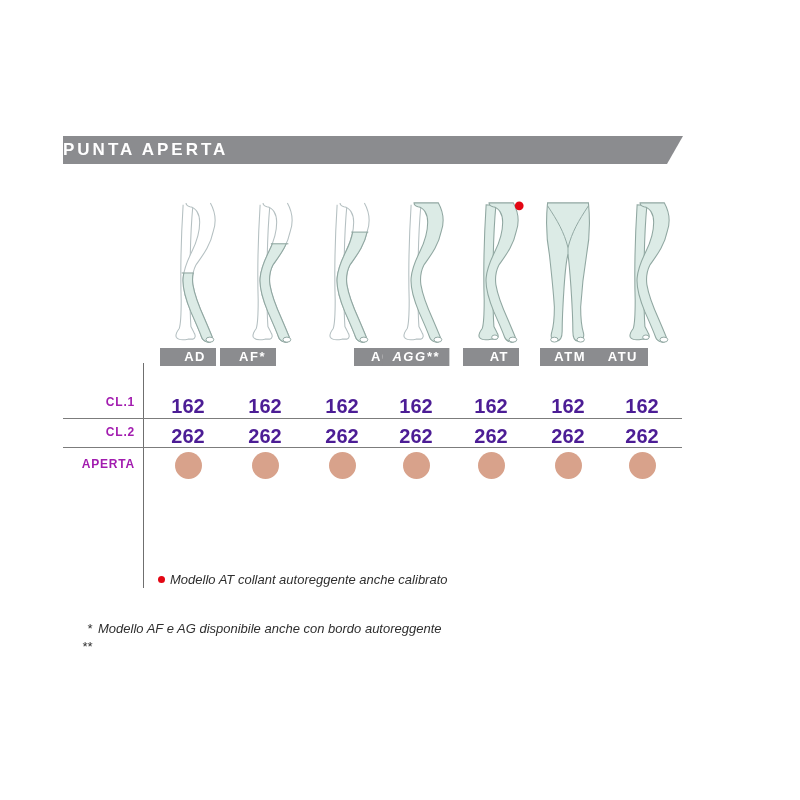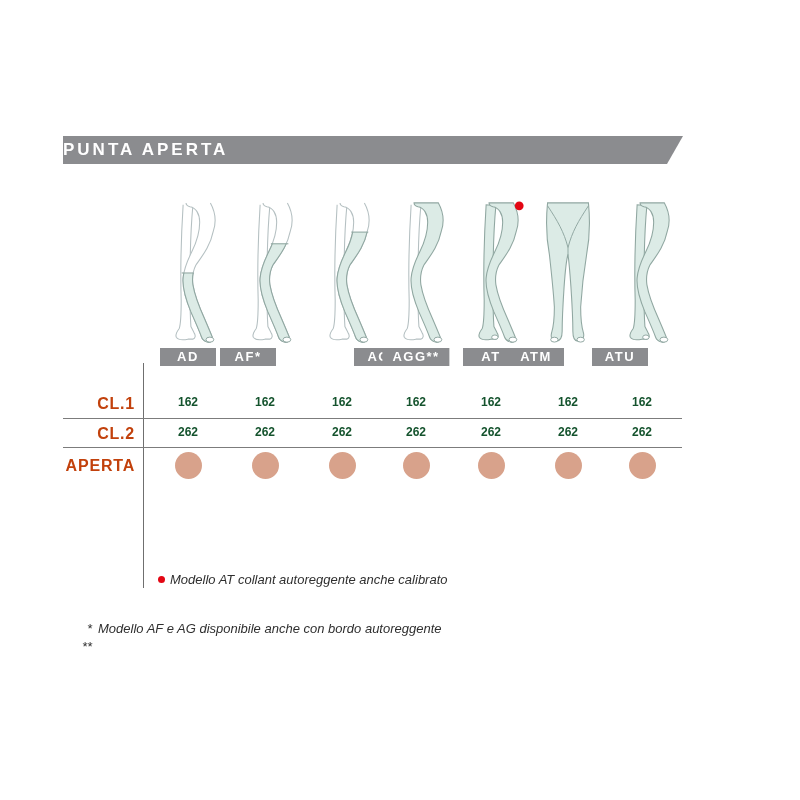--- a/index.html
+++ b/index.html
@@ -10,27 +10,27 @@
           clip-path:polygon(0 0,100% 0,calc(100% - 16px) 100%,0 100%);
           display:flex;align-items:center;justify-content:flex-start;}
   .banner span{color:#ffffff;font-size:17px;font-weight:bold;letter-spacing:3px;}
   
   .vline{position:absolute;left:143px;top:363px;width:1px;height:225px;background:#6f6f6f;}
   .hline{position:absolute;left:63px;width:619px;height:1px;background:#7c7c7c;}
   .hline1{top:418px;}
   .hline2{top:447px;}
   
   .rowlabel{position:absolute;left:55px;width:80px;text-align:right;font-weight:bold;
-            color:#c2410c;font-size:16px;letter-spacing:0.8px;}
+            color:#a21caf;font-size:12px;letter-spacing:0.8px;}
   
   .figure{position:absolute;top:199px;width:74px;height:146px;}
   .collabel{position:absolute;top:348px;transform:translateX(-50%);background:#8b8c8f;
             color:#ffffff;font-size:13px;font-weight:bold;letter-spacing:1.5px;
-            padding:1px 10px;min-width:36px;text-align:center;height:16px;line-height:16px;}
-  .cellval{position:absolute;width:60px;text-align:center;font-size:12px;font-weight:bold;color:#14532d;}
+            padding:1px 10px;min-width:36px;text-align:right;height:16px;line-height:16px;}
+  .cellval{position:absolute;width:60px;text-align:center;font-size:20px;font-weight:bold;color:#4c1d95;}
   .dot{position:absolute;top:452px;width:27px;height:27px;border-radius:50%;}
   
   .red-note{position:absolute;left:158px;top:572px;font-size:13px;font-style:italic;
             color:#2f2f2f;display:flex;align-items:center;}
   .red-bullet{display:inline-block;width:7px;height:7px;border-radius:50%;background:#e30613;
               margin-right:5px;flex:0 0 auto;}
   .footnote{position:absolute;left:68px;font-size:13px;font-style:italic;color:#2f2f2f;
             display:flex;align-items:flex-start;}
   .fn-marker{display:inline-block;width:24px;text-align:right;margin-right:6px;font-style:italic;}
   .fn1{top:621px;}
@@ -105,42 +105,42 @@
       <div class="collabel" style="left: 342px; margin-left: 40px;">AG*</div>
       <div class="cellval" style="left: 312px; top: 395px;">162</div>
       <div class="cellval" style="left: 312px; top: 425px;">262</div>
       <div class="dot" style="left: 329px; background: rgb(216, 162, 139);"></div>
       <div class="figure" style="left: 379px;"><svg width="74" height="146" viewBox="0 0 76 150">
           <path d="M33,6 C31,38 30,72 31,104 C31,118 31,127 29,133 C26,137 25,140 26,142 C28,145 33,145 38,144 L43,144 C46,143 46,140 44,137 L41,131 C40,118 40,104 40,90 C40,58 41,28 43,7 Z" fill="#fff"></path>
           <path d="M33,6 C31,38 30,72 31,104 C31,118 31,127 29,133 C26,137 25,140 26,142 C28,145 33,145 38,144 L43,144 C46,143 46,140 44,137 L41,131 C40,118 40,104 40,90 C40,58 41,28 43,7" fill="none" stroke="#b5c0c2" stroke-width="1.1"></path>
           <path d="M36,4 L61,4 C66,13 67,24 64,33 C61,48 53,58 46,68 C43,74 42,80 43,88 C45,100 50,112 55,123 C58,130 61,137 63,142 C64,146 61,148 58,147 C55,146 53,145 52,142 C49,134 45,125 41,116 C36,104 32,92 33,81 C34,70 38,62 42,54 C47,44 50,34 50,24 C50,15 46,9 40,8 C37,7 36,6 36,4 Z" fill="#dcebe6" stroke="#90a7a1" stroke-width="1.1"></path>
           <ellipse cx="60.5" cy="144.5" rx="4" ry="2.6" fill="#fff" stroke="#90a7a1" stroke-width="1"></ellipse>
         </svg></div>
-      <div class="collabel" style="left: 416px;">AGG**</div>
+      <div class="collabel" style="left: 416px; font-style: italic;">AGG**</div>
       <div class="cellval" style="left: 386px; top: 395px;">162</div>
       <div class="cellval" style="left: 386px; top: 425px;">262</div>
       <div class="dot" style="left: 403px; background: rgb(216, 162, 139);"></div>
       <div class="figure" style="left: 454px;"><svg width="74" height="146" viewBox="0 0 76 150">
           <path d="M33,6 C31,38 30,72 31,104 C31,118 31,127 29,133 C26,137 25,140 26,142 C28,145 33,145 38,144 L43,144 C46,143 46,140 44,137 L41,131 C40,118 40,104 40,90 C40,58 41,28 43,7 Z" fill="#dcebe6" stroke="#90a7a1" stroke-width="1.1"></path>
           <path d="M36,4 L61,4 C66,13 67,24 64,33 C61,48 53,58 46,68 C43,74 42,80 43,88 C45,100 50,112 55,123 C58,130 61,137 63,142 C64,146 61,148 58,147 C55,146 53,145 52,142 C49,134 45,125 41,116 C36,104 32,92 33,81 C34,70 38,62 42,54 C47,44 50,34 50,24 C50,15 46,9 40,8 C37,7 36,6 36,4 Z" fill="#dcebe6" stroke="#90a7a1" stroke-width="1.1"></path>
           <ellipse cx="60.5" cy="144.5" rx="4" ry="2.6" fill="#fff" stroke="#90a7a1" stroke-width="1"></ellipse>
           <ellipse cx="42" cy="142" rx="3.3" ry="2.3" fill="#fff" stroke="#90a7a1" stroke-width="1"></ellipse>
           <circle cx="67" cy="7" r="4.5" fill="#e30613"></circle>
         </svg></div>
       <div class="collabel" style="left: 491px;">AT</div>
       <div class="cellval" style="left: 461px; top: 395px;">162</div>
       <div class="cellval" style="left: 461px; top: 425px;">262</div>
       <div class="dot" style="left: 478px; background: rgb(216, 162, 139);"></div>
       <div class="figure" style="left: 531px;"><svg width="74" height="146" viewBox="0 0 76 150">
           <path d="M17,4 L59,4 C61,24 60,42 57,58 C54,76 52,95 51,111 C51,123 52,132 54,138 C55,143 52,146 48,146 C44,146 43,142 43,136 C43,121 42,105 41,90 C40,76 39,64 38,57 C36,63 35,76 34,90 C33,105 32,121 32,136 C32,142 30,146 26,146 C22,146 20,143 21,138 C23,132 24,123 24,111 C23,95 21,76 19,58 C16,42 15,24 17,4 Z" fill="#dcebe6" stroke="#90a7a1" stroke-width="1.1"></path>
           <path d="M17,7 C27,22 34,34 38,50 C42,34 49,22 59,7 M38,50 L38,58" fill="none" stroke="#90a7a1" stroke-width="1"></path>
           <ellipse cx="24" cy="144.5" rx="3.8" ry="2.5" fill="#fff" stroke="#90a7a1" stroke-width="1"></ellipse>
           <ellipse cx="51" cy="144.5" rx="3.8" ry="2.5" fill="#fff" stroke="#90a7a1" stroke-width="1"></ellipse>
         </svg></div>
-      <div class="collabel" style="left: 536px;">ATM</div>
+      <div class="collabel" style="left: 568px;">ATM</div>
       <div class="cellval" style="left: 538px; top: 395px;">162</div>
       <div class="cellval" style="left: 538px; top: 425px;">262</div>
       <div class="dot" style="left: 555px; background: rgb(216, 162, 139);"></div>
       <div class="figure" style="left: 605px;"><svg width="74" height="146" viewBox="0 0 76 150">
           <path d="M33,6 C31,38 30,72 31,104 C31,118 31,127 29,133 C26,137 25,140 26,142 C28,145 33,145 38,144 L43,144 C46,143 46,140 44,137 L41,131 C40,118 40,104 40,90 C40,58 41,28 43,7 Z" fill="#dcebe6" stroke="#90a7a1" stroke-width="1.1"></path>
           <path d="M36,4 L61,4 C66,13 67,24 64,33 C61,48 53,58 46,68 C43,74 42,80 43,88 C45,100 50,112 55,123 C58,130 61,137 63,142 C64,146 61,148 58,147 C55,146 53,145 52,142 C49,134 45,125 41,116 C36,104 32,92 33,81 C34,70 38,62 42,54 C47,44 50,34 50,24 C50,15 46,9 40,8 C37,7 36,6 36,4 Z" fill="#dcebe6" stroke="#90a7a1" stroke-width="1.1"></path>
           <ellipse cx="60.5" cy="144.5" rx="4" ry="2.6" fill="#fff" stroke="#90a7a1" stroke-width="1"></ellipse>
           <ellipse cx="42" cy="142" rx="3.3" ry="2.3" fill="#fff" stroke="#90a7a1" stroke-width="1"></ellipse>
         </svg></div>
       <div class="collabel" style="left: 620px;">ATU</div>

